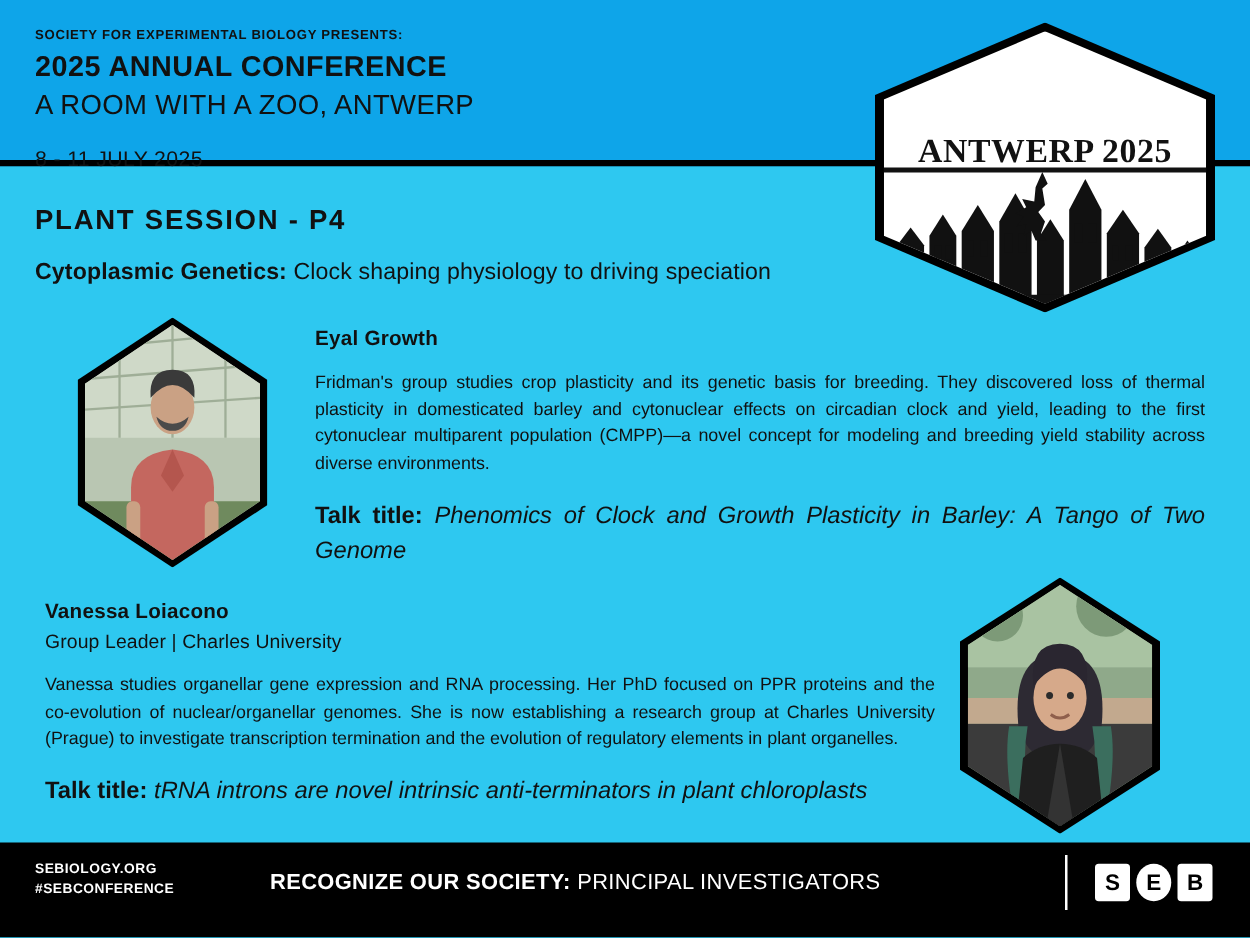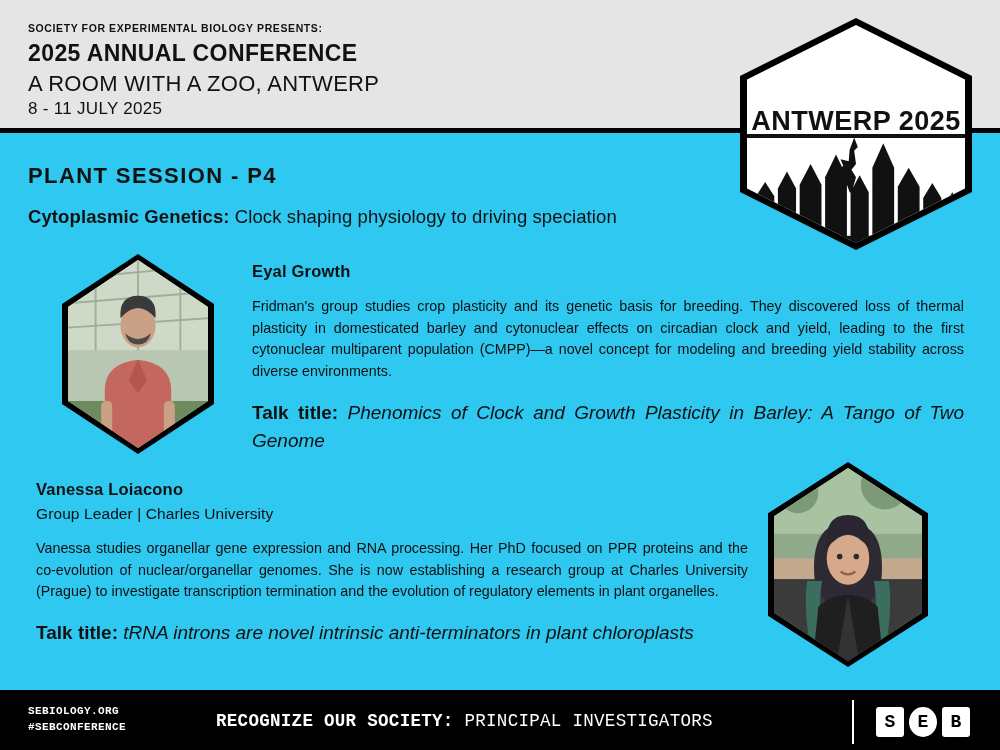--- a/index.html
+++ b/index.html
@@ -15,21 +15,21 @@
     overflow: hidden;
     position: relative;
   }
 
   
   .header {
     position: absolute;
     top: 0; left: 0;
     width: 1000px;
     height: 133px;
-    background: #e5e5e5;
+    background: #0ea5e9;
     border-bottom: 5px solid #000;
     box-sizing: border-box;
   }
   .header-text {
     position: absolute;
     left: 28px;
     top: 22px;
   }
   .presents {
     font-size: 10.5px;
@@ -48,31 +48,32 @@
   .conf-sub {
     font-size: 22px;
     letter-spacing: 0.3px;
     line-height: 1.3;
     margin-top: 3px;
     color: #111;
   }
   .conf-dates {
     font-size: 17px;
     letter-spacing: 0.3px;
-    margin-top: 1px;
+    margin-top: 20px;
     color: #111;
   }
 
   
   .hexlogo {
     position: absolute;
     right: 28px;
     top: 18px;
-    width: 232px;
+    width: 272px;
     height: 232px;
+    font-family: Liberation Serif, serif;
   }
   .hex-outer {
     position: absolute;
     inset: 0;
     background: #000;
     clip-path: polygon(50% 0%, 100% 25%, 100% 75%, 50% 100%, 0% 75%, 0% 25%);
   }
   .hex-inner {
     position: absolute;
     left: 7px; top: 7px;
@@ -209,24 +210,23 @@
   .sp-talk .ttl {
     font-style: italic;
   }
 
   
   .footer {
     position: absolute;
     left: 0;
     bottom: 0;
     width: 1000px;
-    height: 60px;
+    height: 76px;
     background: #000;
     color: #fff;
-    font-family: Liberation Mono, monospace;
   }
   .footer-left {
     position: absolute;
     left: 28px;
     top: 14px;
     font-size: 11px;
     font-weight: bold;
     line-height: 1.45;
     letter-spacing: 0.4px;
     color: #ffffff;

